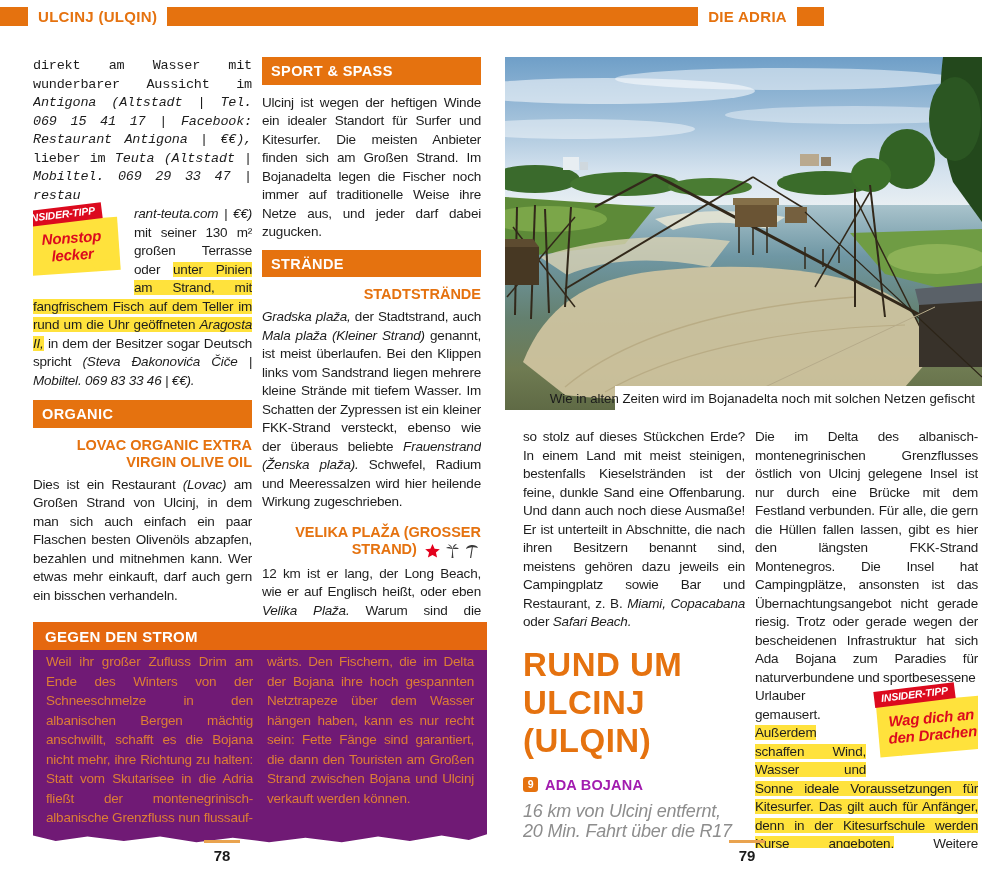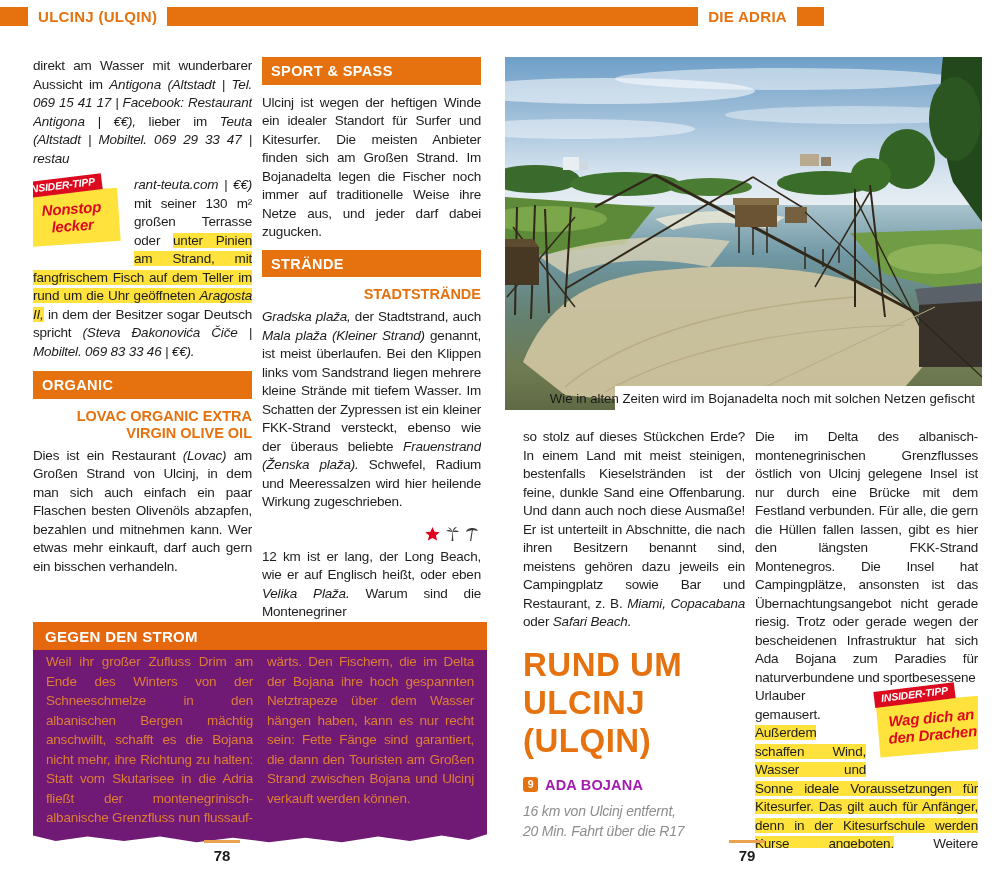--- a/index.html
+++ b/index.html
@@ -60,21 +60,21 @@
   
   .photo{position:absolute;left:505px;top:57px;width:572px;height:353px;}
   .photo svg{display:block;width:477px;height:353px;}
 
   .rund{color:#e5720f;font-weight:800;font-size:33px;line-height:38px;letter-spacing:.5px;
         text-align:left;margin:14px 0 16px 0;}
   .poi-row{display:flex;align-items:center;gap:7px;margin:2px 0 7px 0;}
   .poi-marker{width:15px;height:15px;background:#e5720f;border-radius:3px;color:#fff;font-weight:bold;
               font-size:10.5px;line-height:15px;text-align:center;flex:0 0 15px;}
   .poi-title{color:#a21caf;font-weight:bold;font-size:14.5px;letter-spacing:.2px;}
-  .distance{color:#8d8d8d;font-style:italic;font-size:14px;line-height:20px;text-align:left;}
+  .distance{color:#8d8d8d;font-style:italic;font-size:18px;line-height:20px;text-align:left;}
 
   .vel-icons{display:inline-block;margin-left:4px;vertical-align:-2px;white-space:nowrap;}
   .vel-icons svg{vertical-align:-2px;margin-right:2px;}
 
   
   .pnum{position:absolute;width:54px;text-align:center;top:840px;}
   .pnum .rule{width:36px;height:3px;background:#e9a34f;margin:0 auto 4px;}
   .pnum .num{font-weight:bold;font-size:15px;color:#1a1a1a;}
   #pn78{left:195px;}
   #pn79{left:720px;}
@@ -87,41 +87,42 @@
 
   <div class="hdr">
     <div class="hdr-block l"></div>
     <div class="hdr-title">ULCINJ (ULQIN)</div>
     <div class="hdr-bar"></div>
     <div class="hdr-title">DIE ADRIA</div>
     <div class="hdr-block r"></div>
   </div>
 
   <div class="col" id="col1">
-    <p style="margin-bottom:8px;"><span>direkt am Wasser mit wunderbarer Aussicht im </span><span class="seg-i">Antigona (Altstadt | Tel. 069 15 41 17 | Facebook: Restaurant Antigona | €€),</span><span> lieber im </span><span class="seg-i">Teuta (Altstadt | Mobiltel. 069 29 33 47 | restau</span></p>
+    <p style="margin-bottom:0;font-family:Liberation Mono, monospace;"><span>direkt am Wasser mit wunderbarer Aussicht im </span><span class="seg-i">Antigona (Altstadt | Tel. 069 15 41 17 | Facebook: Restaurant Antigona | €€),</span><span> lieber im </span><span class="seg-i">Teuta (Altstadt | Mobiltel. 069 29 33 47 | restau</span></p>
     <div>
       <span class="tip fl">
         <span class="tip-ribbon">INSIDER-TIPP</span>
         <span class="tip-bubble">Nonstop lecker</span>
       </span>
       <p style="margin-bottom:0;"><span class="seg-i">rant-teuta.com | €€)</span><span> mit seiner 130 m² großen Terrasse oder </span><span class="seg-hl">unter Pinien am Strand, mit fangfrischem Fisch auf dem Teller im rund um die Uhr geöffneten </span><span class="seg-hl seg-i">Aragosta II,</span><span> in dem der Besitzer sogar Deutsch spricht </span><span class="seg-i">(Steva Đakonovića Čiče | Mobiltel. 069 83 33 46 | €€).</span></p>
       <div class="clr"></div>
     </div>
     <div class="secbox gap-top" style="margin-top:10px;">ORGANIC</div>
     <div class="subhead first">LOVAC ORGANIC EXTRA VIRGIN OLIVE OIL</div>
     <p><span>Dies ist ein Restaurant </span><span class="seg-i">(Lovac)</span><span> am Großen Strand von Ulcinj, in dem man sich auch einfach ein paar Flaschen besten Olivenöls abzapfen, bezahlen und mitnehmen kann. Wer etwas mehr einkauft, darf auch gern ein bisschen verhandeln. </span></p>
   </div>
 
   <div class="col" id="col2">
     <div class="secbox">SPORT &amp; SPASS</div>
     <p><span>Ulcinj ist wegen der heftigen Winde ein idealer Standort für Surfer und Kitesurfer. Die meisten Anbieter finden sich am Großen Strand. Im Bojanadelta legen die Fischer noch immer auf traditionelle Weise ihre Netze aus, und jeder darf dabei zugucken.</span></p>
     <div class="secbox" style="margin-top:1px;">STRÄNDE</div>
     <div class="subhead first">STADTSTRÄNDE</div>
     <p><span class="seg-i">Gradska plaža,</span><span> der Stadtstrand, auch </span><span class="seg-i">Mala plaža (Kleiner Strand)</span><span> genannt, ist meist überlaufen. Bei den Klippen links vom Sandstrand liegen mehrere kleine Strände mit tiefem Wasser. Im Schatten der Zypressen ist ein kleiner FKK-Strand versteckt, ebenso wie der überaus beliebte </span><span class="seg-i">Frauenstrand (Ženska plaža).</span><span> Schwefel, Radium und Meeressalzen wird hier heilende Wirkung zugeschrieben.</span></p>
     <div class="subhead" style="margin-top:12px;">
+      <span>VELIKA PLAŽA (GROSSER STRAND)</span>
       <span class="vel-icons">
         <svg width="15" height="14" viewBox="0 0 15 14">
             <polygon points="7.5,0 9.6,4.8 14.8,5.2 10.9,8.6 12.1,13.6 7.5,10.9 2.9,13.6 4.1,8.6 0.2,5.2 5.4,4.8" fill="#e3001c"></polygon>
           </svg>
         <svg width="13" height="15" viewBox="0 0 13 15">
             <path d="M6.5 6 C6 10 6 12 5.5 15 L7.5 15 C7 12 7 10 7 6 Z" fill="#3a3a3a"></path>
             <path d="M6.5 6 C4 3.5 2 3.5 0 5 C2.5 5.5 4.5 5.5 6.5 6 M6.5 6 C5.5 2.5 4 1.5 1.8 1.2 C3.8 2.8 5 4 6.5 6 M6.5 6 C7 2.5 8.5 1 11 1 C9 2.8 8 4 6.5 6 M6.5 6 C9 4 11 4.2 13 6 C10.5 6.2 8.5 6 6.5 6" fill="#3a3a3a"></path>
           </svg>
         <svg width="14" height="15" viewBox="0 0 14 15">
             <path d="M1 6 C2 1.5 11 0.5 13 5 C10 3.8 4 4.2 1 6 Z" fill="#3a3a3a"></path>

